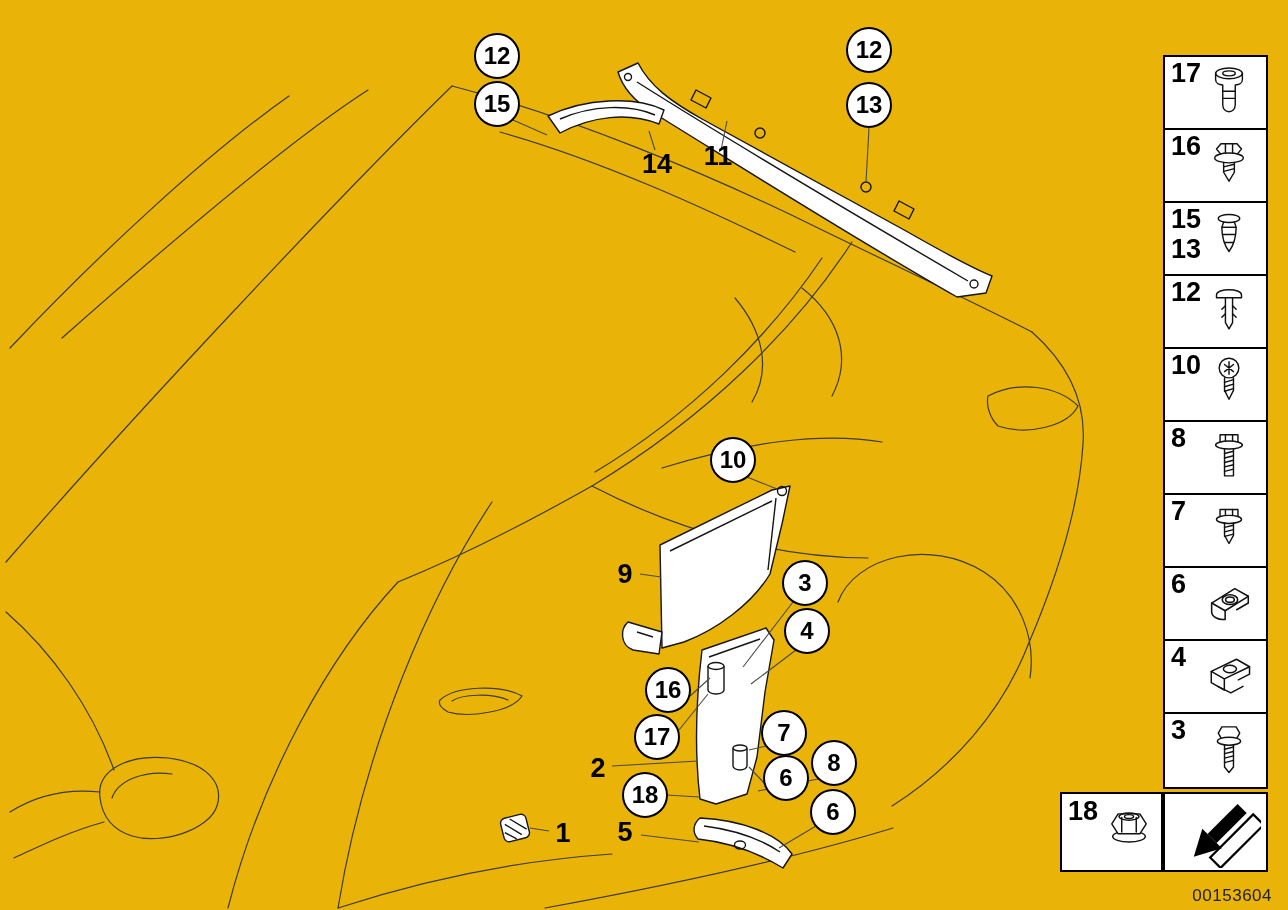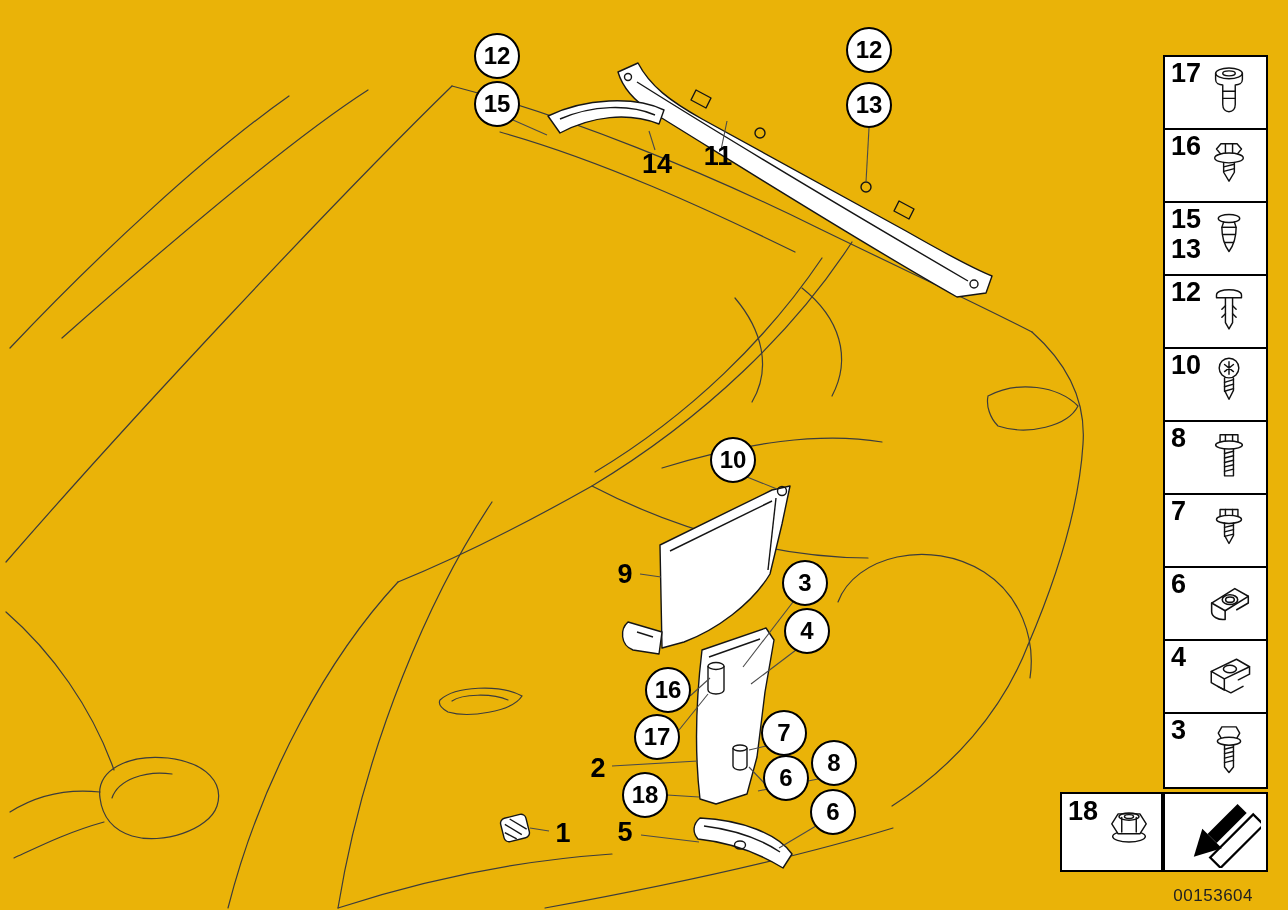--- a/index.html
+++ b/index.html
@@ -35,21 +35,21 @@
     position:absolute; left:1060px; top:792px; width:103px; height:80px; border:2px solid #000;
     background:#fff; z-index:6;
   }
   .box18 .nums { position:absolute; left:6px; top:2px; font-size:27px; font-weight:bold; }
   .box18 .icon { position:absolute; left:36px; right:2px; top:2px; bottom:2px; display:flex; align-items:center; justify-content:center; }
   .boxArrow {
     position:absolute; left:1163px; top:792px; width:105px; height:80px; border:2px solid #000;
     background:#fff; z-index:6; display:flex; align-items:center; justify-content:center;
   }
   .partnum {
-    position:absolute; right:35px; top:886px; font-size:17px; letter-spacing:0.5px; color:#222; z-index:6;
+    position:absolute; right:16px; top:886px; font-size:17px; letter-spacing:0.5px; color:#222; z-index:6;
   }
   svg.ic { display:block; }
 </style>
 </head>
 <body>
 
 <div class="stage">
 
   <svg class="art" width="1288" height="910" viewBox="0 0 1288 910">
 

